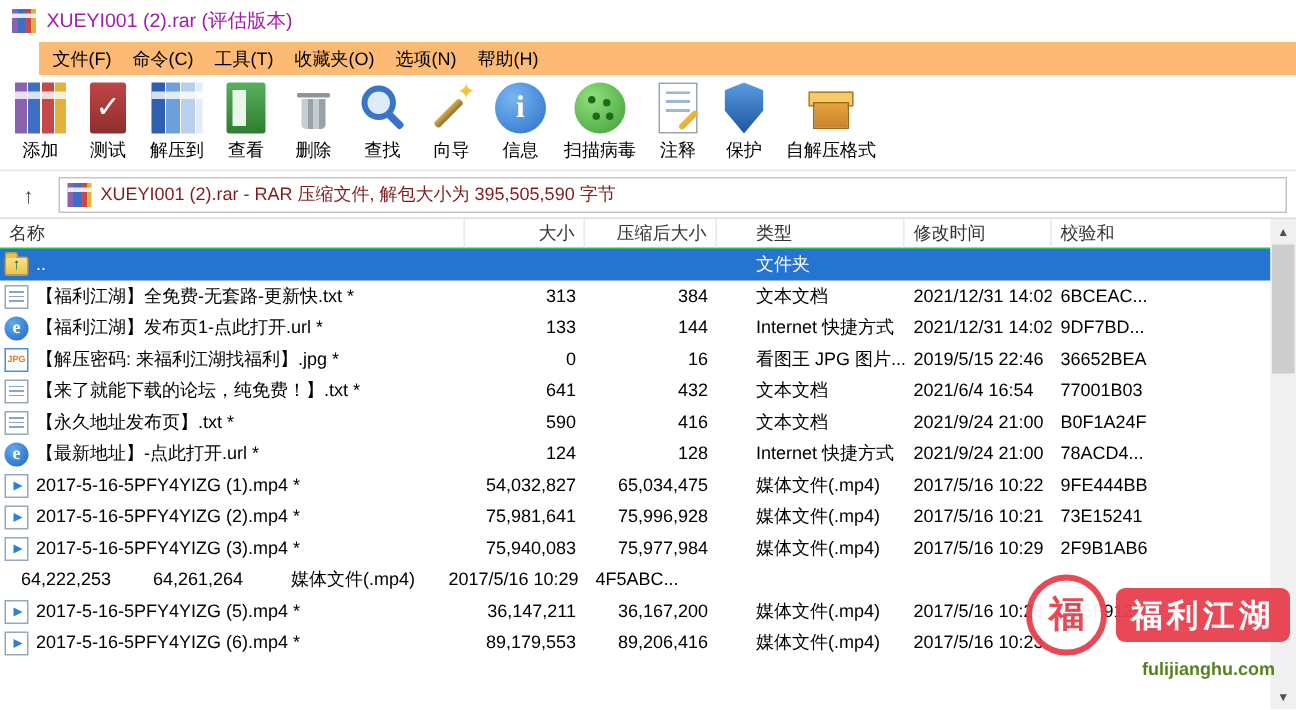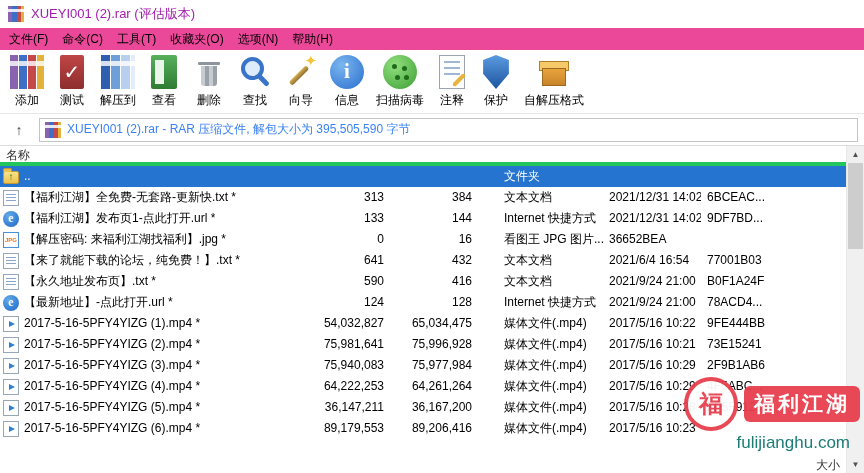--- a/index.html
+++ b/index.html
@@ -11,21 +11,21 @@
   .window { width:864px; height:473px; display:flex; flex-direction:column; position:relative; background:#fff; }
 
   
   .titlebar { flex:0 0 28px; display:flex; align-items:center; padding:0 8px; background:#fff; }
   .app-icon { width:16px; height:16px; margin-right:7px; position:relative; flex:0 0 16px;
     background:linear-gradient(90deg,#8a63b0 0 4px,#3f6fc4 4px 9px,#c64848 9px 13px,#e2b23a 13px 16px); }
   .app-icon::after { content:""; position:absolute; left:0; right:0; top:3px; height:3px; background:rgba(255,255,255,.85); }
   .title-text { font-size:13px; color:#a21caf; white-space:nowrap; }
 
   
-  .menubar { flex:0 0 22px; display:flex; align-items:center; padding:0 2px; background:#ec4899; }
+  .menubar { flex:0 0 22px; display:flex; align-items:center; padding:0 2px; background:#fdba74;margin-left:26px; }
   .menu-item { font-size:12px; padding:2px 7px; color:#000; cursor:default; }
 
   
   .toolbar { flex:0 0 64px; display:flex; align-items:flex-start; padding:2px 4px 0; background:#fff; border-bottom:1px solid #e6e6e6; }
   .tb-btn { display:flex; flex-direction:column; align-items:center; padding:3px 6px 0; min-width:44px; cursor:default; }
   .tb-icon { width:34px; height:34px; position:relative; display:block; margin:0 auto; }
   .tb-label { font-size:12px; margin-top:3px; color:#000; white-space:nowrap; }
 
   .tbi-add-archive-icon { background:linear-gradient(90deg,#8a63b0 0 8px,#fff 8px 9px,#3f6fc4 9px 17px,#fff 17px 18px,#c64848 18px 26px,#fff 26px 27px,#e2b23a 27px 34px); }
   .tbi-extract-to-icon  { background:linear-gradient(90deg,#2f5fb0 0 9px,#fff 9px 10px,#6f9fd8 10px 19px,#fff 19px 20px,#b8d0ee 20px 29px,#fff 29px 30px,#e3edf9 30px 34px); }
@@ -65,25 +65,25 @@
   .tbi-sfx-icon::before { content:""; position:absolute; left:2px; right:2px; top:6px; height:8px; background:#f6c96a; border:1px solid #b07f2a; }
   .tbi-sfx-icon::after { content:""; position:absolute; left:5px; right:5px; top:13px; bottom:3px; background:linear-gradient(#e8a33d,#c9842a); border:1px solid #9c6a1f; }
 
   
   .addressbar { flex:0 0 32px; display:flex; align-items:center; padding:0 6px; gap:7px; background:#fff; border-bottom:1px solid #dcdcdc; }
   .up-btn { width:26px; height:24px; border:none; background:#fff; font-size:14px; color:#444; padding:0; cursor:pointer; }
   .address-field { flex:1; height:24px; border:1px solid #c4c4c4; display:flex; align-items:center; padding:0 5px; gap:6px; background:#fff; }
   .rar-small { width:16px; height:16px; position:relative; flex:0 0 16px;
     background:linear-gradient(90deg,#8a63b0 0 4px,#3f6fc4 4px 9px,#c64848 9px 13px,#e2b23a 13px 16px); }
   .rar-small::after { content:""; position:absolute; left:0; right:0; top:3px; height:3px; background:rgba(255,255,255,.85); }
-  .address-text { font-size:12px; color:#3b82f6; white-space:nowrap; overflow:hidden; }
+  .address-text { font-size:12px; color:#7f1d1d; white-space:nowrap; overflow:hidden; }
 
   
   .list-area { flex:1; position:relative; background:#fff; overflow:hidden; }
-  .list-header { display:flex; height:20px; line-height:19px; margin-right:17px; border-bottom:4px solid #22c55e; background:#fff;flex-direction:column; }
+  .list-header { display:flex; height:20px; line-height:19px; margin-right:17px; border-bottom:1px solid #22c55e; background:#fff; }
   .hcell { font-size:12px; color:#333; border-right:1px solid #e8e8e8; padding:0 6px; white-space:nowrap; overflow:hidden; cursor:default; }
   .h-name { flex:0 0 310px; }
   .h-size { flex:0 0 80px; text-align:right; }
   .h-packed { flex:0 0 88px; text-align:right; }
   .h-type { flex:0 0 125px; padding-left:26px; }
   .h-modified { flex:0 0 98px; }
   .h-checksum { flex:1 1 auto; border-right:none; }
 
   .row { display:flex; height:21px; line-height:21px; margin-right:17px; align-items:center; cursor:default; }
   .cell { font-size:12px; color:#000; white-space:nowrap; overflow:hidden; padding:0 6px; }
@@ -116,21 +116,21 @@
   .sb-btn { height:17px; display:flex; align-items:center; justify-content:center; font-size:8px; color:#505050; cursor:pointer; }
   .sb-btn.down { position:absolute; bottom:0; left:0; right:0; }
   .sb-thumb { position:absolute; top:17px; left:1px; right:1px; height:86px; background:#cdcdcd; cursor:pointer; }
 
   
   .watermark { position:absolute; right:4px; bottom:20px; display:flex; flex-direction:column; align-items:flex-end; opacity:.95; pointer-events:none; }
   .wm-top { display:flex; align-items:center; gap:6px; }
   .wm-logo { width:54px; height:54px; border:4px solid #e8404d; border-radius:50%; background:#fff; position:relative; }
   .wm-logo::after { content:"福"; position:absolute; left:0; right:0; top:0; bottom:0; text-align:center; line-height:46px; color:#e8404d; font-size:24px; font-weight:bold; }
   .wm-badge { background:#e8404d; color:#fff; font-size:21px; font-weight:bold; padding:4px 10px; border-radius:6px; letter-spacing:3px; white-space:nowrap; }
-  .wm-url { color:#0f766e; font-size:17px; font-weight:normal; margin-top:2px; margin-right:10px; }
+  .wm-url { color:#4d7c0f; font-size:12px; font-weight:bold; margin-top:2px; margin-right:10px; }
 </style>
 </head>
 <body>
 
 <div class="window">
 
   <div class="titlebar">
     <span class="app-icon"></span>
     <span class="title-text">XUEYI001 (2).rar (评估版本)</span>
   </div>
@@ -249,20 +249,21 @@
     <span class="cell c-checksum">9DF7BD...</span>
   </div>
         <div class="row">
     <span class="cell c-name">
       <span class="fi fi-jpg-file-icon"></span>
       <span class="name-text">【解压密码: 来福利江湖找福利】.jpg *</span>
     </span>
     <span class="cell c-size">0</span>
     <span class="cell c-packed">16</span>
     <span class="cell c-type">看图王 JPG 图片...</span>
+    <span class="cell c-modified">2019/5/15 22:46</span>
     <span class="cell c-checksum">36652BEA</span>
   </div>
         <div class="row">
     <span class="cell c-name">
       <span class="fi fi-txt-file-icon"></span>
       <span class="name-text">【来了就能下载的论坛，纯免费！】.txt *</span>
     </span>
     <span class="cell c-size">641</span>
     <span class="cell c-packed">432</span>
     <span class="cell c-type">文本文档</span>
@@ -318,24 +319,20 @@
       <span class="fi fi-mp4-file-icon"></span>
       <span class="name-text">2017-5-16-5PFY4YIZG (3).mp4 *</span>
     </span>
     <span class="cell c-size">75,940,083</span>
     <span class="cell c-packed">75,977,984</span>
     <span class="cell c-type">媒体文件(.mp4)</span>
     <span class="cell c-modified">2017/5/16 10:29</span>
     <span class="cell c-checksum">2F9B1AB6</span>
   </div>
         <div class="row">
-    <span class="cell c-name">
-      <span class="fi fi-mp4-file-icon"></span>
-      <span class="name-text">2017-5-16-5PFY4YIZG (4).mp4 *</span>
-    </span>
     <span class="cell c-size">64,222,253</span>
     <span class="cell c-packed">64,261,264</span>
     <span class="cell c-type">媒体文件(.mp4)</span>
     <span class="cell c-modified">2017/5/16 10:29</span>
     <span class="cell c-checksum">4F5ABC...</span>
   </div>
         <div class="row">
     <span class="cell c-name">
       <span class="fi fi-mp4-file-icon"></span>
       <span class="name-text">2017-5-16-5PFY4YIZG (5).mp4 *</span>

